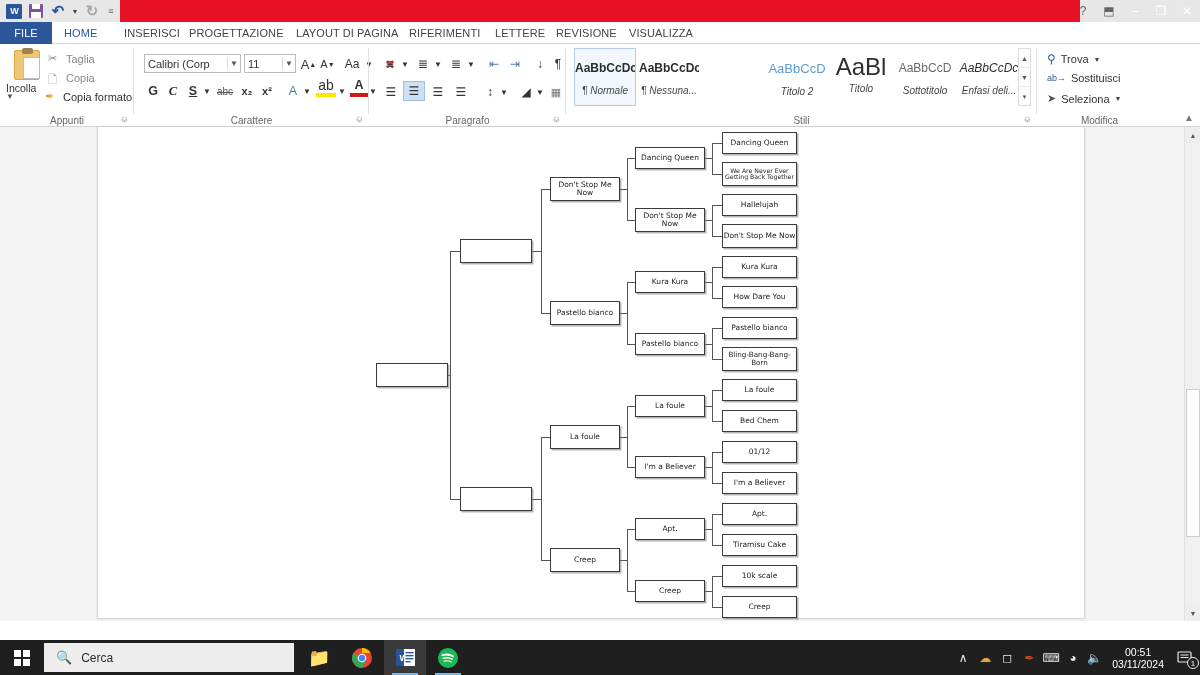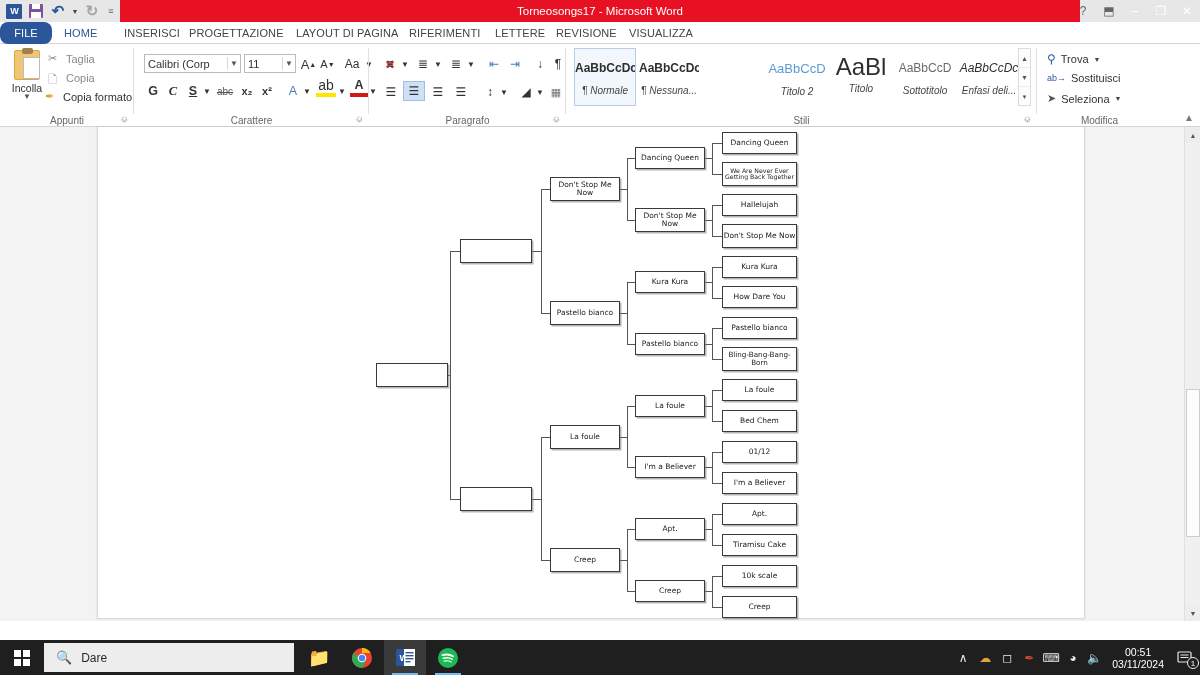--- a/index.html
+++ b/index.html
@@ -45,42 +45,42 @@
   
   .tabsrow {
     position: absolute; left: 0; top: 22px; width: 1200px; height: 22px;
     background: #ffffff; border-bottom: 1px solid #d4d4d4;
   }
   .tab {
     position: absolute; top: 0; height: 22px; line-height: 22px;
     font-size: 11px; color: #444; text-transform: uppercase; padding: 0 9px;
     letter-spacing: 0.1px;
   }
-  .tab.file { background: #2b579a; color: #fff; border-radius: 8px; }
+  .tab.file { background: #2b579a; color: #fff; }
   .tab.active { color: #2b579a; }
   .acct-icons { position: absolute; right: 4px; top: 22px; height: 22px; display:flex; align-items:center; gap:6px;}
   .acct-av { width: 16px; height: 16px; background: #9e9e9e; border-radius: 1px; position: relative; }
   .acct-av:before { content:""; position:absolute; left:5px; top:2px; width:6px;height:6px;border-radius:50%;background:#fff;}
   .acct-av:after { content:""; position:absolute; left:2px; top:9px; width:12px;height:7px;border-radius:6px 6px 0 0;background:#fff;}
 
   
   .ribbon {
     position: absolute; left: 0; top: 44px; width: 1200px; height: 83px;
     background: #ffffff; border-bottom: 1px solid #d4d4d4;
   }
   .grp { position: absolute; top: 0; height: 83px; }
   .grp-label {
     position: absolute; bottom: 1px; width: 100%; text-align: center;
     font-size: 10px; color: #666;
   }
   .grp-sep { position: absolute; top: 4px; width: 1px; height: 66px; background: #e0e0e0; }
   .dlg-launch { position: absolute; bottom: 2px; font-size: 9px; color: #888; }
 
   
-  .paste-btn { position: absolute; left: 6px; top: 4px; width: 42px; text-align: center; }
+  .paste-btn { position: absolute; left: 6px; top: 4px; width: 42px; text-align: left; }
   .clip {
     width: 26px; height: 30px; margin: 2px auto 0; background: #f0c674; border-radius: 2px; position: relative;
     border: 1px solid #d9a93c;
   }
   .clip:before { content:""; position:absolute; left:7px; top:-3px; width:11px; height:6px; background:#9f8250; border-radius:2px;}
   .clip:after { content:""; position:absolute; left:8px; top:6px; width:15px; height:20px; background:#fff; border:1px solid #bbb;}
   .paste-label { font-size: 10.5px; color: #333; margin-top: 2px; }
   .small-caret { font-size: 8px; color: #555; line-height: 6px; }
   .clipitem { position: absolute; font-size: 11px; color: #8a8a8a; display: flex; align-items: center; gap: 4px; }
   .clipitem.on { color: #333; }
@@ -199,21 +199,20 @@
       <div class="qat-btn" style="width:10px">
           <span class="tiny-caret">▼</span>
         </div>
       <div class="qat-btn">
           <span class="arrowglyph grey">↻</span>
         </div>
       <div class="qat-btn" style="width:14px">
           <span style="font-size:9px;color:#666">≡</span>
         </div>
     </div>
-    <div class="title-text">Torneosongs17 -  Microsoft Word</div>
     <div class="win-ctrls">
       <div class="win-ctrl dark">?</div>
       <div class="win-ctrl dark">⬒</div>
       <div class="win-ctrl">–</div>
       <div class="win-ctrl">❐</div>
       <div class="win-ctrl">✕</div>
     </div>
   </div>
 
   <div class="tabsrow">
@@ -534,21 +533,21 @@
     <div class="start">
       <div class="winlogo">
         <span style="left:0;top:0"></span>
           <span style="right:0;top:0"></span>
         <span style="left:0;bottom:0"></span>
           <span style="right:0;bottom:0"></span>
       </div>
     </div>
     <div class="searchbox">
       <span style="font-size:13px;color:#444">🔍</span>
-      <span>Dare</span>
+      <span>Cerca</span>
     </div>
 
     <div class="tb-icon" style="left:299px">
       <span style="font-size:18px;color:#f5b400">📁</span>
     </div>
     <div class="tb-icon" style="left:341px">
       <svg width="22" height="22" viewBox="0 0 22 22">
           <circle cx="11" cy="11" r="10" fill="#ea4335"></circle>
           <path d="M11 1a10 10 0 018.66 5H11z" fill="#fbbc05"></path>
           <path d="M2.34 6A10 10 0 0011 21l4.3-7.5z" fill="#34a853"></path>

